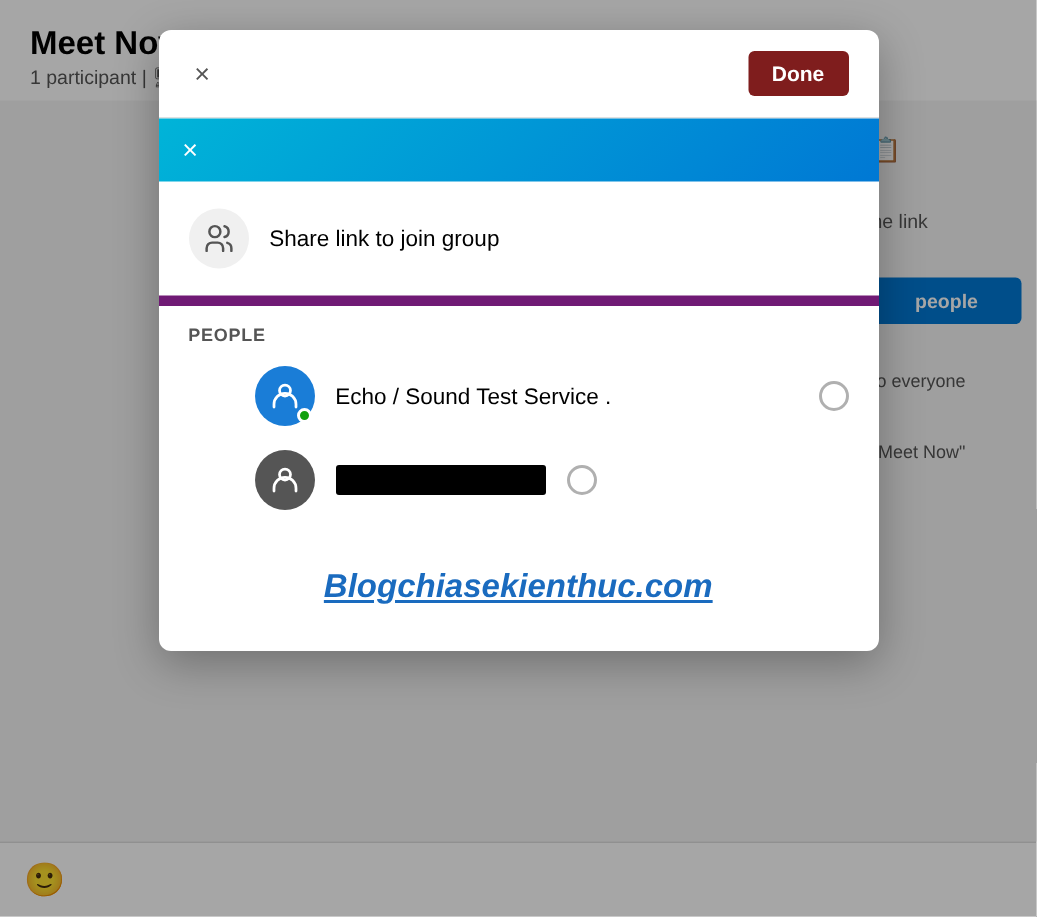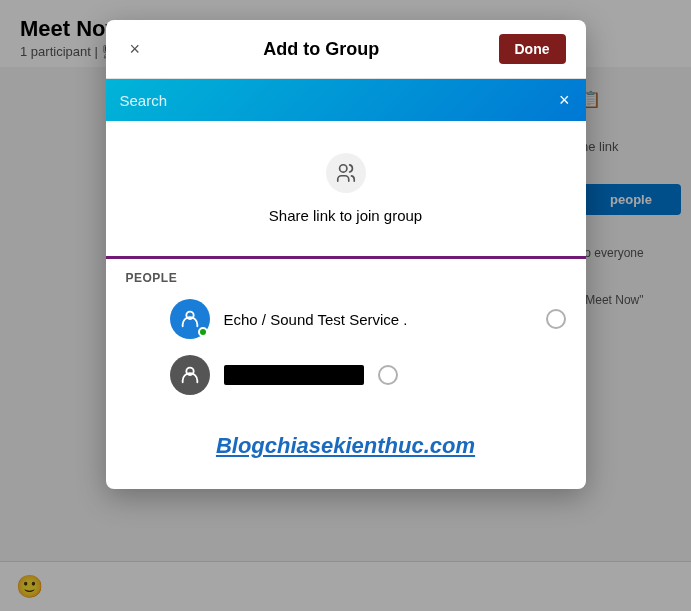--- a/index.html
+++ b/index.html
@@ -188,24 +188,23 @@
       flex: 1;
       overflow-y: auto;
       padding-bottom: 10px;
     }
 
     
     .share-link-row {
       display: flex;
       align-items: center;
       gap: 14px;
-      padding: 32px 20px;
-      border-bottom: 3px solid #701a75;
-      cursor: pointer;
-      flex-direction: column;
+      padding: 18px 20px;
+      border-bottom: 7px solid #701a75;
+      cursor: pointer;
     }
 
     .share-icon-circle {
       width: 40px;
       height: 40px;
       border-radius: 50%;
       background: #f0f0f0;
       display: flex;
       align-items: center;
       justify-content: center;
@@ -350,26 +349,24 @@
   </div>
 </div>
 
 <div class="overlay"></div>
 
 <div class="modal-wrapper">
   <div class="modal">
 
     <div class="modal-header">
       <button class="modal-close-btn">×</button>
-      <div class="modal-title">Add to Group</div>
       <button class="modal-done-btn">Done</button>
     </div>
 
     <div class="search-bar">
-      <input class="search-input" type="text" value="" placeholder="Search" style="">
       <button class="search-clear-btn">×</button>
     </div>
 
     <div class="modal-body">
 
       <div class="share-link-row">
         <div class="share-icon-circle">
 
           <svg width="22" height="22" viewBox="0 0 24 24" fill="none" stroke="#555" stroke-width="1.8" stroke-linecap="round" stroke-linejoin="round">
             <circle cx="9" cy="7" r="4"></circle>

